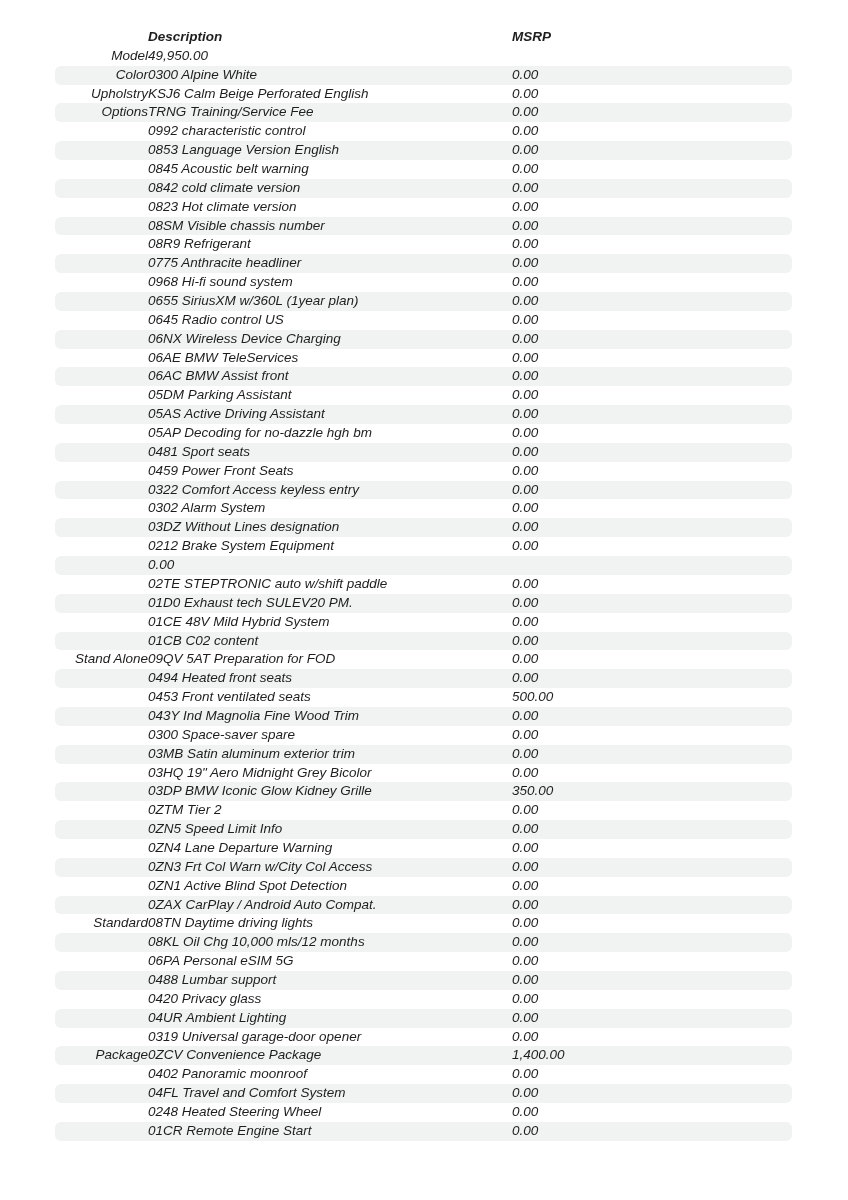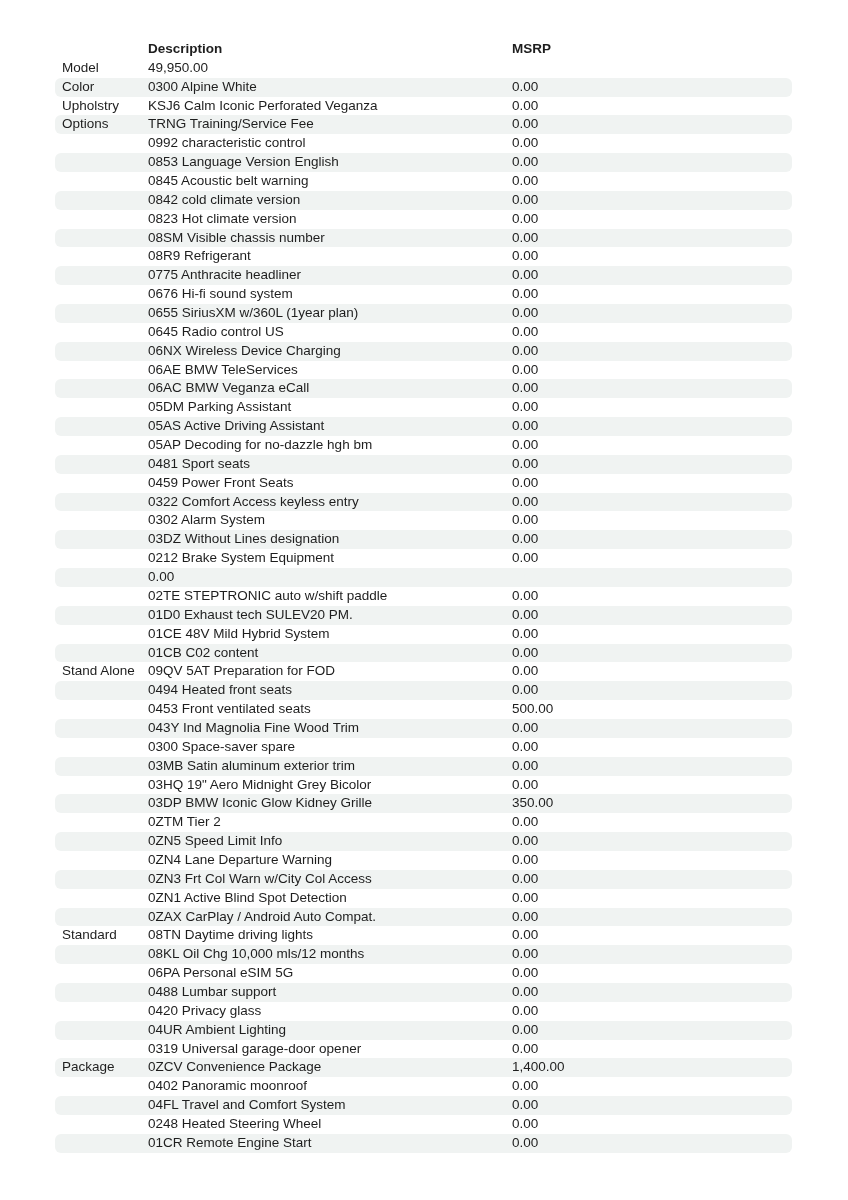--- a/index.html
+++ b/index.html
@@ -16,22 +16,23 @@
   }
   .page {
     position: relative;
     width: 848px;
     height: 1200px;
     background: #ffffff;
   }
   .table {
     position: absolute;
     left: 55px;
-    top: 40px;
+    top: 28px;
     width: 737px;
+    font-style: italic;
   }
   .row {
     display: flex;
     height: 18.86px;
     line-height: 18.86px;
     font-size: 13.5px;
     white-space: nowrap;
   }
   .row.striped {
     background: var(--stripe, #f0f3f2);
@@ -42,20 +43,21 @@
   }
   .cell {
     overflow: visible;
     white-space: nowrap;
   }
   .cat {
     width: 93px;
     padding-left: 7px;
     box-sizing: border-box;
     flex: 0 0 auto;
+    text-align: right;
   }
   .desc {
     width: 364px;
     flex: 0 0 auto;
   }
   .msrp {
     width: 100px;
     flex: 0 0 auto;
     text-align: left;
   }
@@ -84,21 +86,21 @@
 
   <div class="row striped">
     <div class="cell cat">Color</div>
     <div class="cell desc">0300 Alpine White</div>
     <div class="cell msrp">0.00</div>
     <div class="cell tail"></div>
   </div>
 
   <div class="row">
     <div class="cell cat">Upholstry</div>
-    <div class="cell desc">KSJ6 Calm Iconic Perforated Veganza</div>
+    <div class="cell desc">KSJ6 Calm Beige Perforated English</div>
     <div class="cell msrp">0.00</div>
     <div class="cell tail"></div>
   </div>
 
   <div class="row striped">
     <div class="cell cat">Options</div>
     <div class="cell desc">TRNG Training/Service Fee</div>
     <div class="cell msrp">0.00</div>
     <div class="cell tail"></div>
   </div>
@@ -154,21 +156,21 @@
 
   <div class="row striped">
     <div class="cell cat"></div>
     <div class="cell desc">0775 Anthracite headliner</div>
     <div class="cell msrp">0.00</div>
     <div class="cell tail"></div>
   </div>
 
   <div class="row">
     <div class="cell cat"></div>
-    <div class="cell desc">0676 Hi-fi sound system</div>
+    <div class="cell desc">0968 Hi-fi sound system</div>
     <div class="cell msrp">0.00</div>
     <div class="cell tail"></div>
   </div>
 
   <div class="row striped">
     <div class="cell cat"></div>
     <div class="cell desc">0655 SiriusXM w/360L (1year plan)</div>
     <div class="cell msrp">0.00</div>
     <div class="cell tail"></div>
   </div>
@@ -189,21 +191,21 @@
 
   <div class="row">
     <div class="cell cat"></div>
     <div class="cell desc">06AE BMW TeleServices</div>
     <div class="cell msrp">0.00</div>
     <div class="cell tail"></div>
   </div>
 
   <div class="row striped">
     <div class="cell cat"></div>
-    <div class="cell desc">06AC BMW Veganza eCall</div>
+    <div class="cell desc">06AC BMW Assist front</div>
     <div class="cell msrp">0.00</div>
     <div class="cell tail"></div>
   </div>
 
   <div class="row">
     <div class="cell cat"></div>
     <div class="cell desc">05DM Parking Assistant</div>
     <div class="cell msrp">0.00</div>
     <div class="cell tail"></div>
   </div>

